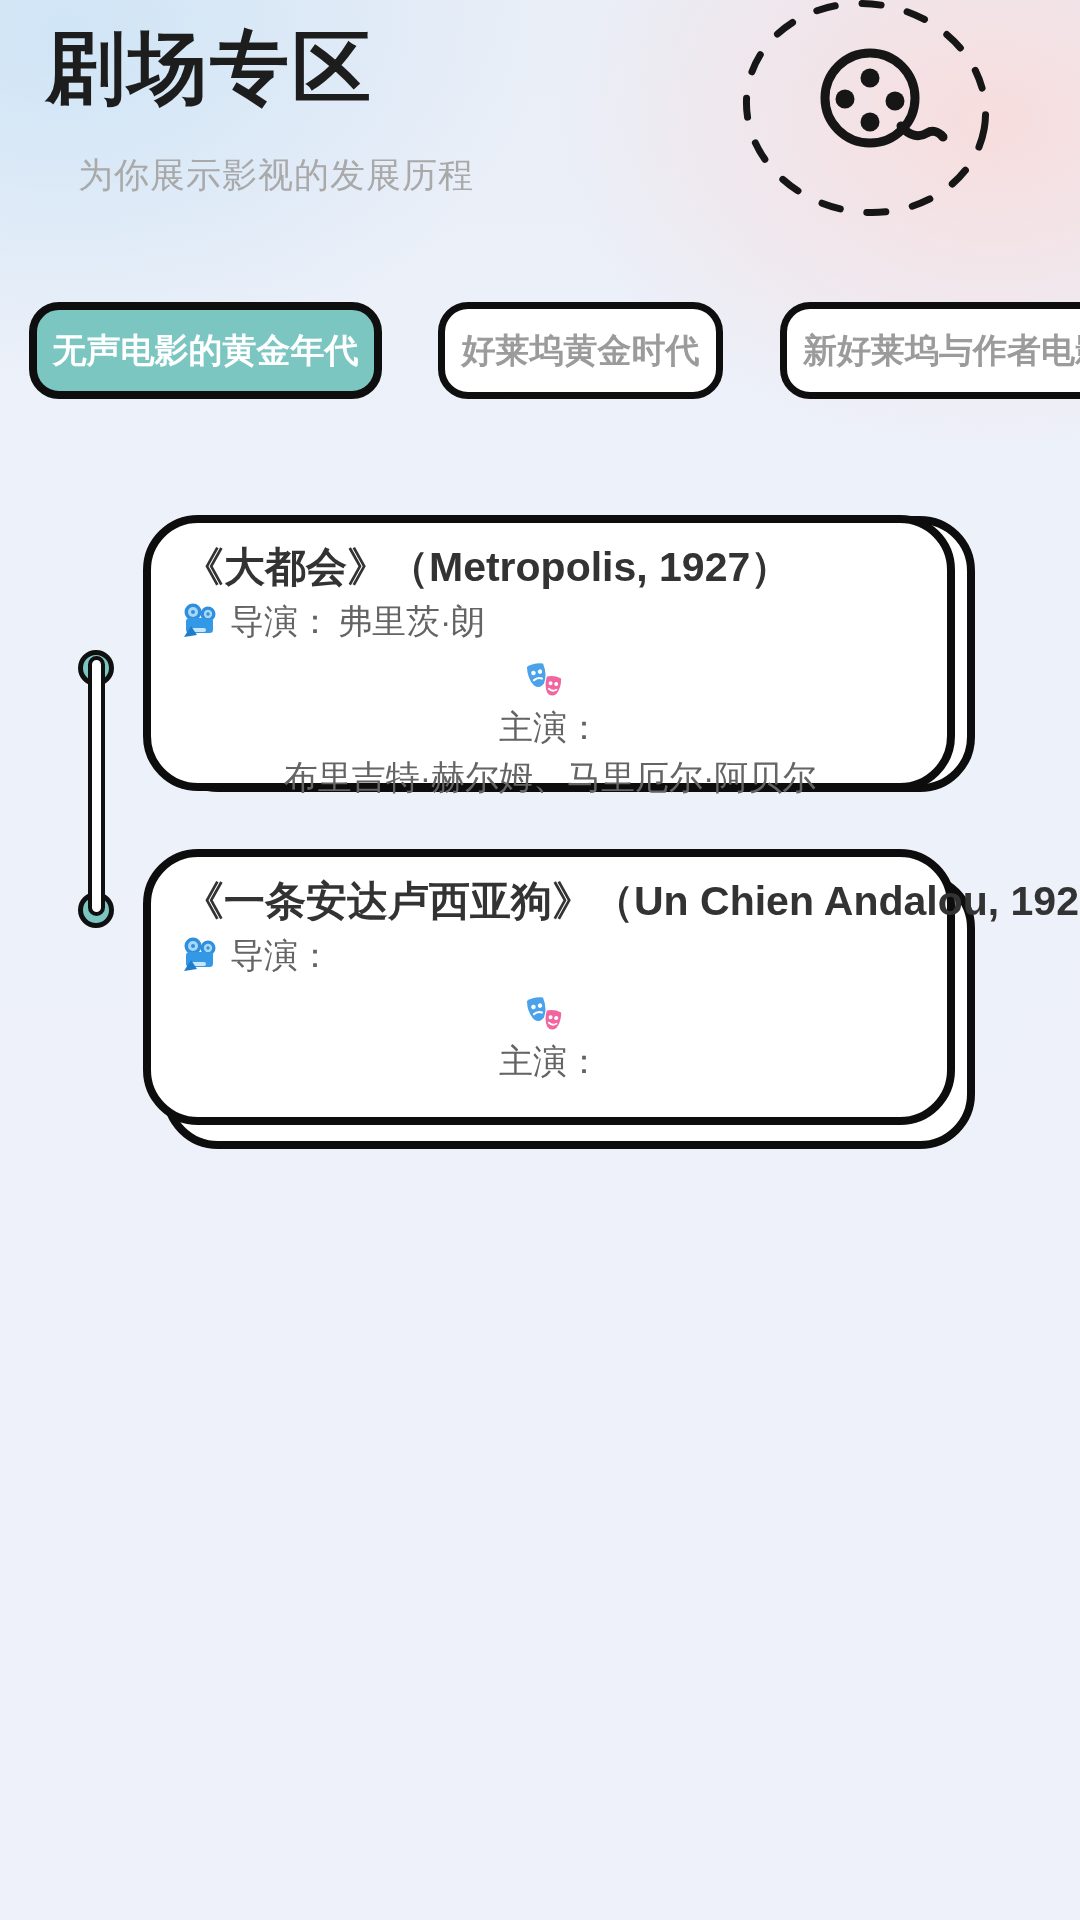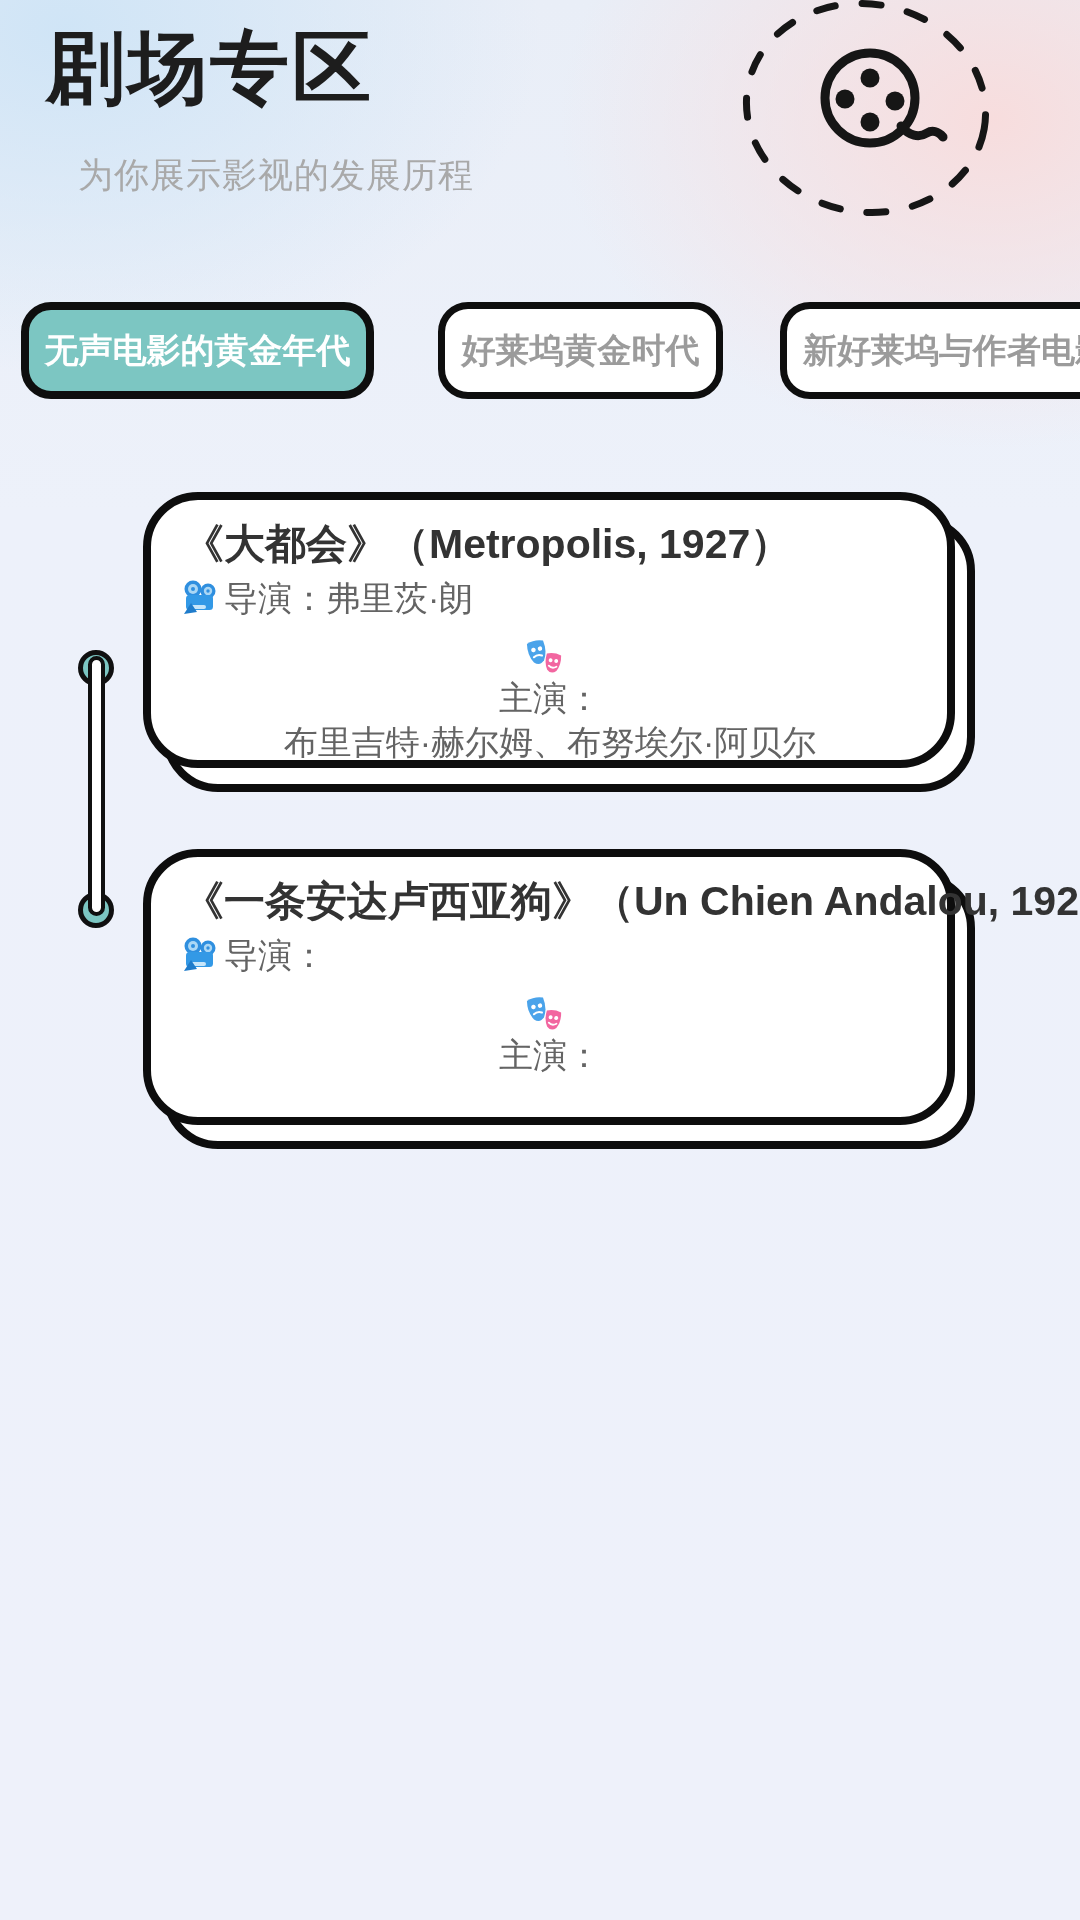--- a/index.html
+++ b/index.html
@@ -11,42 +11,42 @@
       radial-gradient(ellipse 720px 520px at 6% 30px, rgba(206,228,246,0.95), rgba(206,228,246,0) 66%),
       linear-gradient(180deg,#e9eef7 0%,#edf1fa 30%,#eef1fa 100%);
   }
   
   .page-title{position:absolute;left:46px;top:16px;font-size:79px;font-weight:800;color:#1d1d1d;letter-spacing:3px;}
   .page-subtitle{position:absolute;left:50px;top:152px;font-size:35px;font-weight:500;color:#a9a9a9;letter-spacing:1px;margin-left:28px;}
   .header-icon{position:absolute;left:738px;top:-10px;width:260px;height:245px;}
   
   .tab{position:absolute;top:302px;height:97px;box-sizing:border-box;border-radius:30px;
        display:flex;align-items:center;justify-content:center;font-size:34px;white-space:nowrap;cursor:pointer;}
-  .tab-active{left:21px;width:353px;background:#7cc6c2;border:8px solid #0e0e0e;color:#ffffff;font-weight:700;}
+  .tab-active{left:29px;width:353px;background:#7cc6c2;border:8px solid #0e0e0e;color:#ffffff;font-weight:700;}
   .tab-idle{background:#ffffff;border:7px solid #0e0e0e;color:#9b9b9b;font-weight:700;}
   .tab-2{left:438px;width:285px;}
   .tab-3{left:780px;width:352px;}
   
   .tl-node{position:absolute;width:36px;height:36px;box-sizing:border-box;border-radius:50%;
            background:#7cc6c2;border:5px solid #101010;z-index:2;}
   .tl-node-1{left:78px;top:650px;}
   .tl-node-2{left:78px;top:892px;}
   .tl-line{position:absolute;left:88px;top:656px;width:17px;height:260px;box-sizing:border-box;
            background:#ffffff;border:4px solid #101010;border-radius:10px;z-index:3;}
   
   .card,.card-shadow{position:absolute;width:812px;height:276px;box-sizing:border-box;
            background:#ffffff;border:8px solid #0d0d0d;border-radius:55px;}
   .card{z-index:4;padding:18px 30px 0 32px;}
   .card-shadow{z-index:1;}
-  .card-1{left:143px;top:492px;}
+  .card-1{left:143px;top:515px;}
   .card-1-shadow{left:163px;top:516px;}
   .card-2{left:143px;top:849px;}
   .card-2-shadow{left:163px;top:873px;}
   .movie-title{font-size:41px;line-height:52px;font-weight:700;color:#333333;white-space:nowrap;}
-  .meta-row{display:flex;align-items:center;font-size:34px;line-height:44px;color:#646464;white-space:nowrap;}
+  .meta-row{display:flex;align-items:center;font-size:34px;line-height:44px;color:#646464;white-space:nowrap;gap:6px;}
   .row-director{margin-top:6px;}
   .row-cast{margin-top:19px;flex-direction:column;}
   .emoji{flex:0 0 auto;display:inline-block;}
   .emoji-camera{width:38px;height:36px;margin-right:3px;}
   .emoji-masks{width:37px;height:37px;margin-right:12px;}
 </style>
 </head>
 <body>
 
 <div class="screen">
@@ -105,21 +105,21 @@
           <path d="M7 17 Q11 14.5 15 17" stroke="#fff" stroke-width="2" fill="none" stroke-linecap="round"></path>
         </g>
         <g transform="rotate(8 26 24)">
           <path d="M19 15 Q26 12.5 33 15 Q34.5 24 30.5 30.5 Q26 35 21.5 30.5 Q17.5 24 19 15 Z" fill="#f266a0"></path>
           <circle cx="23.5" cy="21" r="1.9" fill="#fff"></circle>
             <circle cx="29" cy="21" r="1.9" fill="#fff"></circle>
           <path d="M22.5 26.5 Q26 29.5 30 26.5" stroke="#fff" stroke-width="1.8" fill="none" stroke-linecap="round"></path>
         </g>
       </svg>
       <span>主演：</span>
-      <span>布里吉特·赫尔姆、布努埃尔·阿贝尔</span>
+      <span>布里吉特·赫尔姆、马里厄尔·阿贝尔</span>
     </div>
   </div>
 
   <div class="card-shadow card-2-shadow"></div>
   <div class="card card-2">
     <div class="movie-title">《一条安达卢西亚狗》（Un Chien Andalou, 1929）</div>
     <div class="meta-row row-director">
       <svg class="emoji emoji-camera" viewBox="0 0 38 36">
         <circle cx="10" cy="9" r="8.5" fill="#2f8fdf"></circle>
           <circle cx="10" cy="9" r="5" fill="#aad7f5"></circle>

